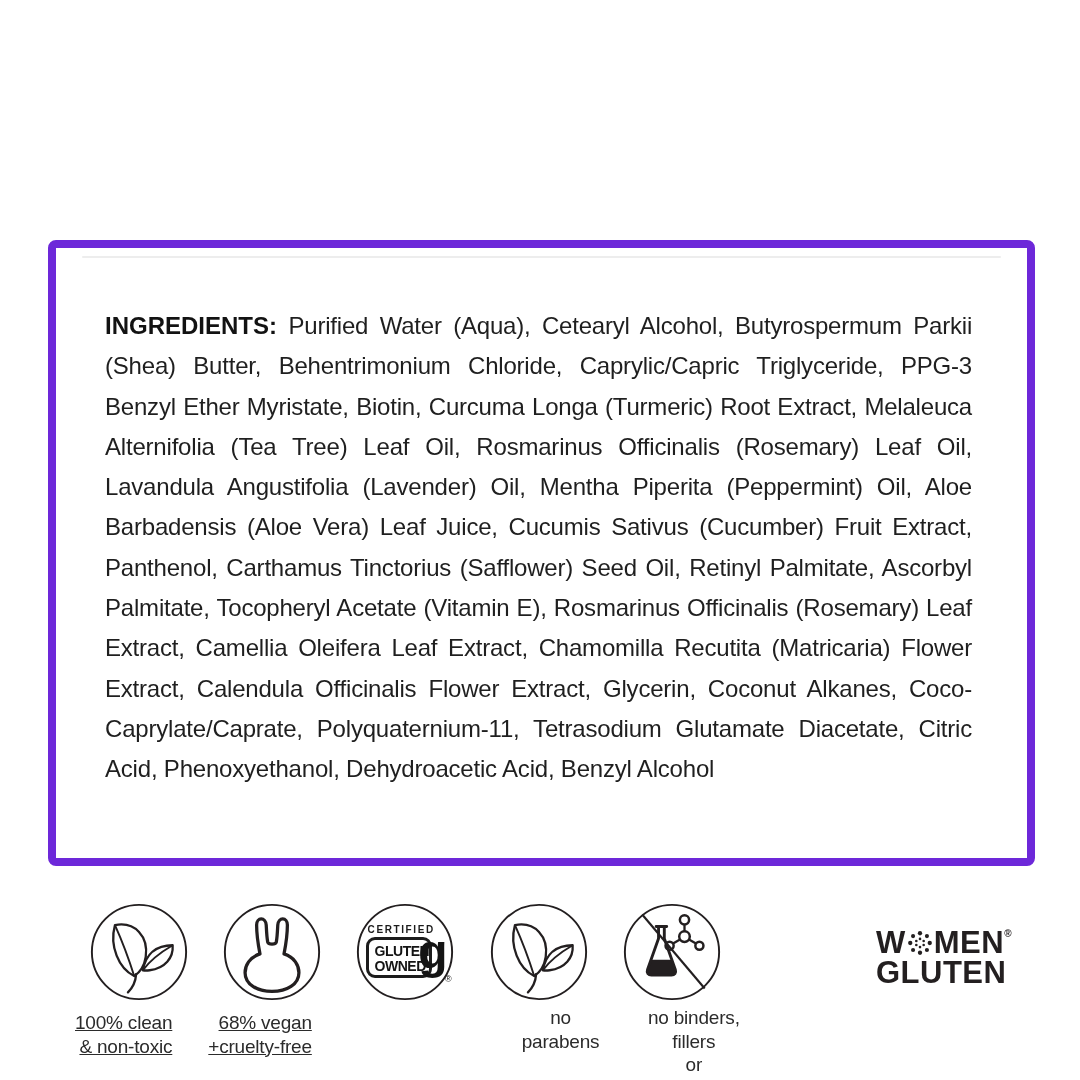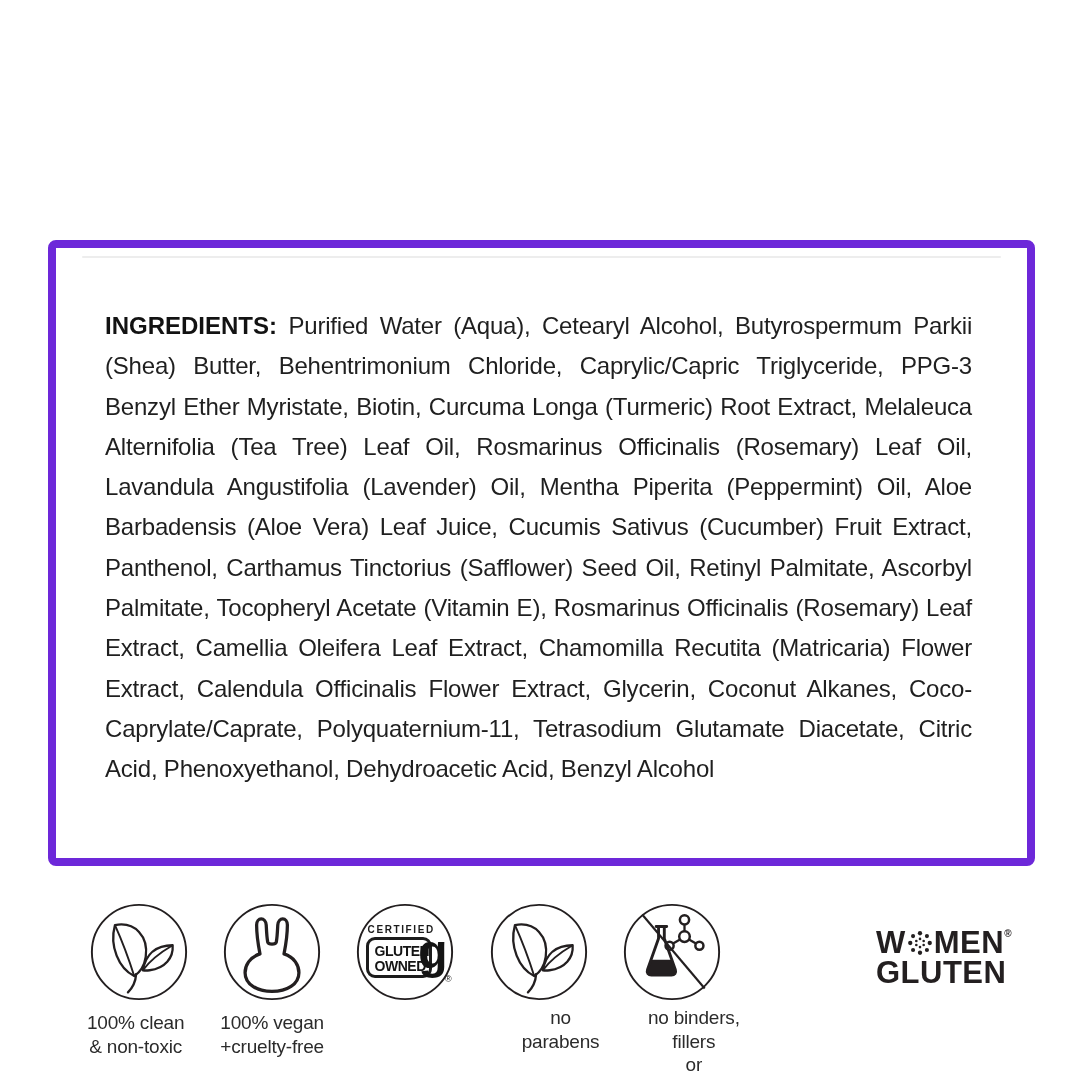--- a/index.html
+++ b/index.html
@@ -34,21 +34,21 @@
   .badge{
     width:133.3px;display:flex;flex-direction:column;align-items:center;
     flex:none;
   }
   .badge-circle{display:block;width:100px;height:100px;flex:none;}
   .badge-label{
     margin-top:4px;font-size:19px;line-height:23.5px;color:#2b2b2b;
     text-align:center;letter-spacing:-0.2px;margin-left:44px;
   }
   .badge-label span{display:block;}
-  .badge.left-label .badge-label{align-self:flex-start;margin-left:15px;text-align:center;margin-top:9px;}
+  .badge.left-label .badge-label{align-self:flex-start;margin-left:3px;text-align:right;margin-top:9px;text-decoration:underline;}
   
   .gf-badge{position:relative;width:133.3px;height:100px;flex:none;}
   .gf-circle{position:absolute;left:16px;top:0;}
   .gf-seal{position:absolute;left:27px;top:22px;width:84px;}
   .gf-certified{font-size:10px;font-weight:700;letter-spacing:1.6px;margin:0 0 2px 2px;color:#1c1c1c;}
   .gf-box{
     box-sizing:border-box;border:3.5px solid #1c1c1c;border-radius:9px;
     width:66px;height:41px;padding:4px 2px 2px 6px;background:#fff;
   }
   .gf-box span{display:block;font-size:14px;font-weight:700;line-height:15px;letter-spacing:-0.5px;color:#141414;}
@@ -105,21 +105,21 @@
         C80,66 75.5,57.5 64.5,54
         C66.5,44 68,32 68,24
         C68,15.5 58.5,15.5 58,24
         C57.7,30 57.5,36 56.5,41.5
         C55.5,44.5 48.5,44.5 47.5,41.5
         C46.5,36 46.3,30 46,24
         C45.5,15.5 36,15.5 36,24
         C36,32 37.5,44 39.5,54 Z"></path>
     </svg>
     <div class="badge-label">
-      <span>100% vegan</span>
+      <span>68% vegan</span>
       <span>+cruelty-free</span>
     </div>
   </div>
 
   <div class="gf-badge">
     <svg class="badge-circle gf-circle" viewBox="0 0 104 104">
       <circle class="stroke" cx="52" cy="52" r="49" stroke-width="2"></circle>
     </svg>
     <div class="gf-seal">
       <div class="gf-certified">CERTIFIED</div>

